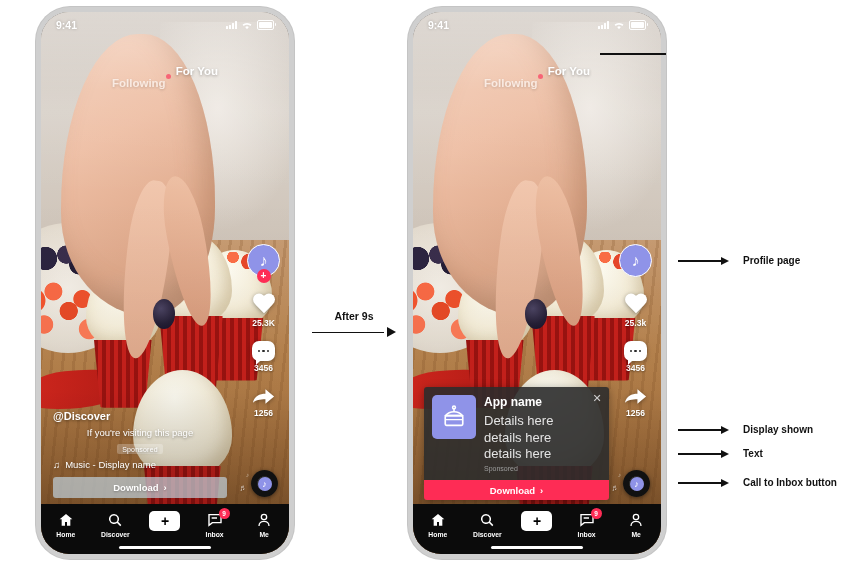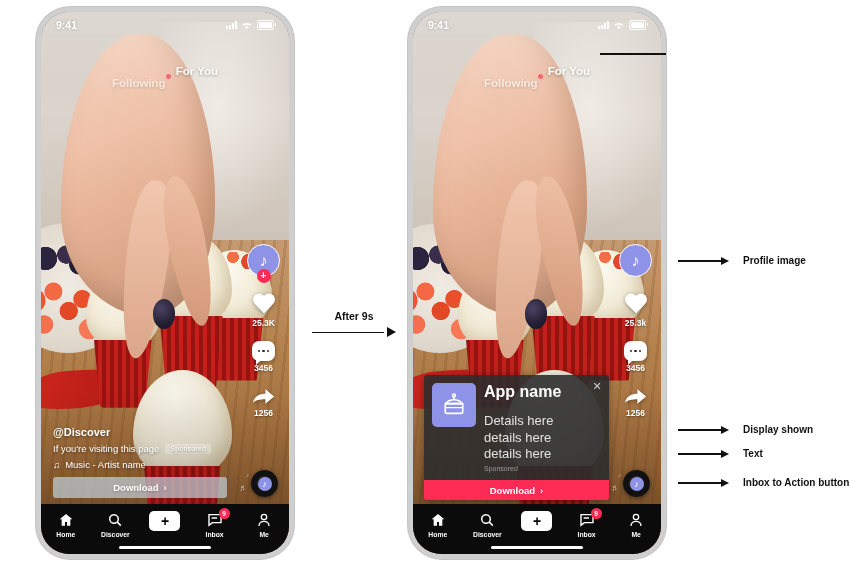--- a/index.html
+++ b/index.html
@@ -225,21 +225,21 @@
     position:absolute;right:40px;bottom:76px;color:#fff;opacity:.55;
     font-size:6px;transform:rotate(10deg);
   }
 
   
   .caption{
     position:absolute;left:12px;right:62px;bottom:56px;color:#fff;
     text-shadow:0 1px 3px rgba(0,0,0,.45);
   }
   .cap-handle{font-size:11px;font-weight:bold;margin-bottom:5px;}
-  .cap-row{display:flex;align-items:center;gap:6px;margin-bottom:5px;}
+  .cap-row{display:flex;align-items:center;gap:6px;margin-bottom:5px;flex-direction:column;}
   .cap-text{font-size:9.5px;}
   .cap-sponsored{
     font-size:7px;background:rgba(255,255,255,.26);color:#fff;
     padding:1.5px 5px;border-radius:2px;letter-spacing:.2px;
   }
   .cap-music{font-size:9.5px;display:flex;align-items:center;gap:5px;}
   .cta-ghost{
     margin-top:7px;height:21px;border-radius:3px;
     background:rgba(190,205,215,.72);
     display:flex;align-items:center;justify-content:center;gap:5px;
@@ -257,21 +257,21 @@
     display:flex;gap:8px;padding:8px;
     background:rgba(44,44,44,.90);
     position:relative;
   }
   .appicon{
     width:44px;height:44px;border-radius:5px;flex:0 0 44px;
     background:#8f93e8;display:flex;align-items:center;justify-content:center;
   }
   .appicon svg{width:28px;height:28px;}
   .adtexts{flex:1;min-width:0;color:#fff;padding-right:12px;}
-  .ad-title{font-size:16px;font-weight:bold;margin-bottom:12px;}
+  .ad-title{font-size:12px;font-weight:bold;margin-bottom:4px;}
   .ad-desc{font-size:13px;line-height:1.25;color:#e4e4e4;}
   .ad-sponsored{font-size:7px;color:#9d9d9d;margin-top:3px;}
   .ad-close{
     position:absolute;right:7px;top:7px;width:10px;height:10px;
     color:#cfcfcf;font-size:11px;line-height:9px;text-align:center;cursor:pointer;
   }
   .cta-pink{
     height:20px;background:#fe2c55;
     display:flex;align-items:center;justify-content:center;gap:5px;
     color:#fff;font-size:9.5px;font-weight:bold;
@@ -434,21 +434,21 @@
       </div>
 
       <div class="caption">
         <div class="cap-handle">@Discover</div>
         <div class="cap-row">
           <span class="cap-text">If you're visiting this page</span>
           <span class="cap-sponsored">Sponsored</span>
         </div>
         <div class="cap-music">
           <span>♫</span>
-          <span>Music - Artist name</span>
+          <span>Music - Display name</span>
         </div>
         <div class="cta-ghost">
           <span>Download</span>
           <span>›</span>
         </div>
       </div>
 
       <div class="navbar">
         <div class="navitem">
           <span class="navicon">
@@ -664,34 +664,34 @@
 
     </div>
   </div>
 
   <div class="leader" style="left:600px;top:53px;width:66px;"></div>
 
 
   <div class="anno" style="left:678px;top:254px;">
     <div class="line"></div>
     <div class="head"></div>
-    <div class="lbl">Profile image</div>
+    <div class="lbl">Profile page</div>
   </div>
 
   <div class="anno" style="left:678px;top:423px;">
     <div class="line"></div>
     <div class="head"></div>
     <div class="lbl">Display shown</div>
   </div>
 
   <div class="anno" style="left:678px;top:447px;">
     <div class="line"></div>
     <div class="head"></div>
     <div class="lbl">Text</div>
   </div>
 
   <div class="anno" style="left:678px;top:476px;">
     <div class="line"></div>
     <div class="head"></div>
-    <div class="lbl">Inbox to Action button</div>
+    <div class="lbl">Call to Inbox button</div>
   </div>
 
 </div>
 
 </body></html>

